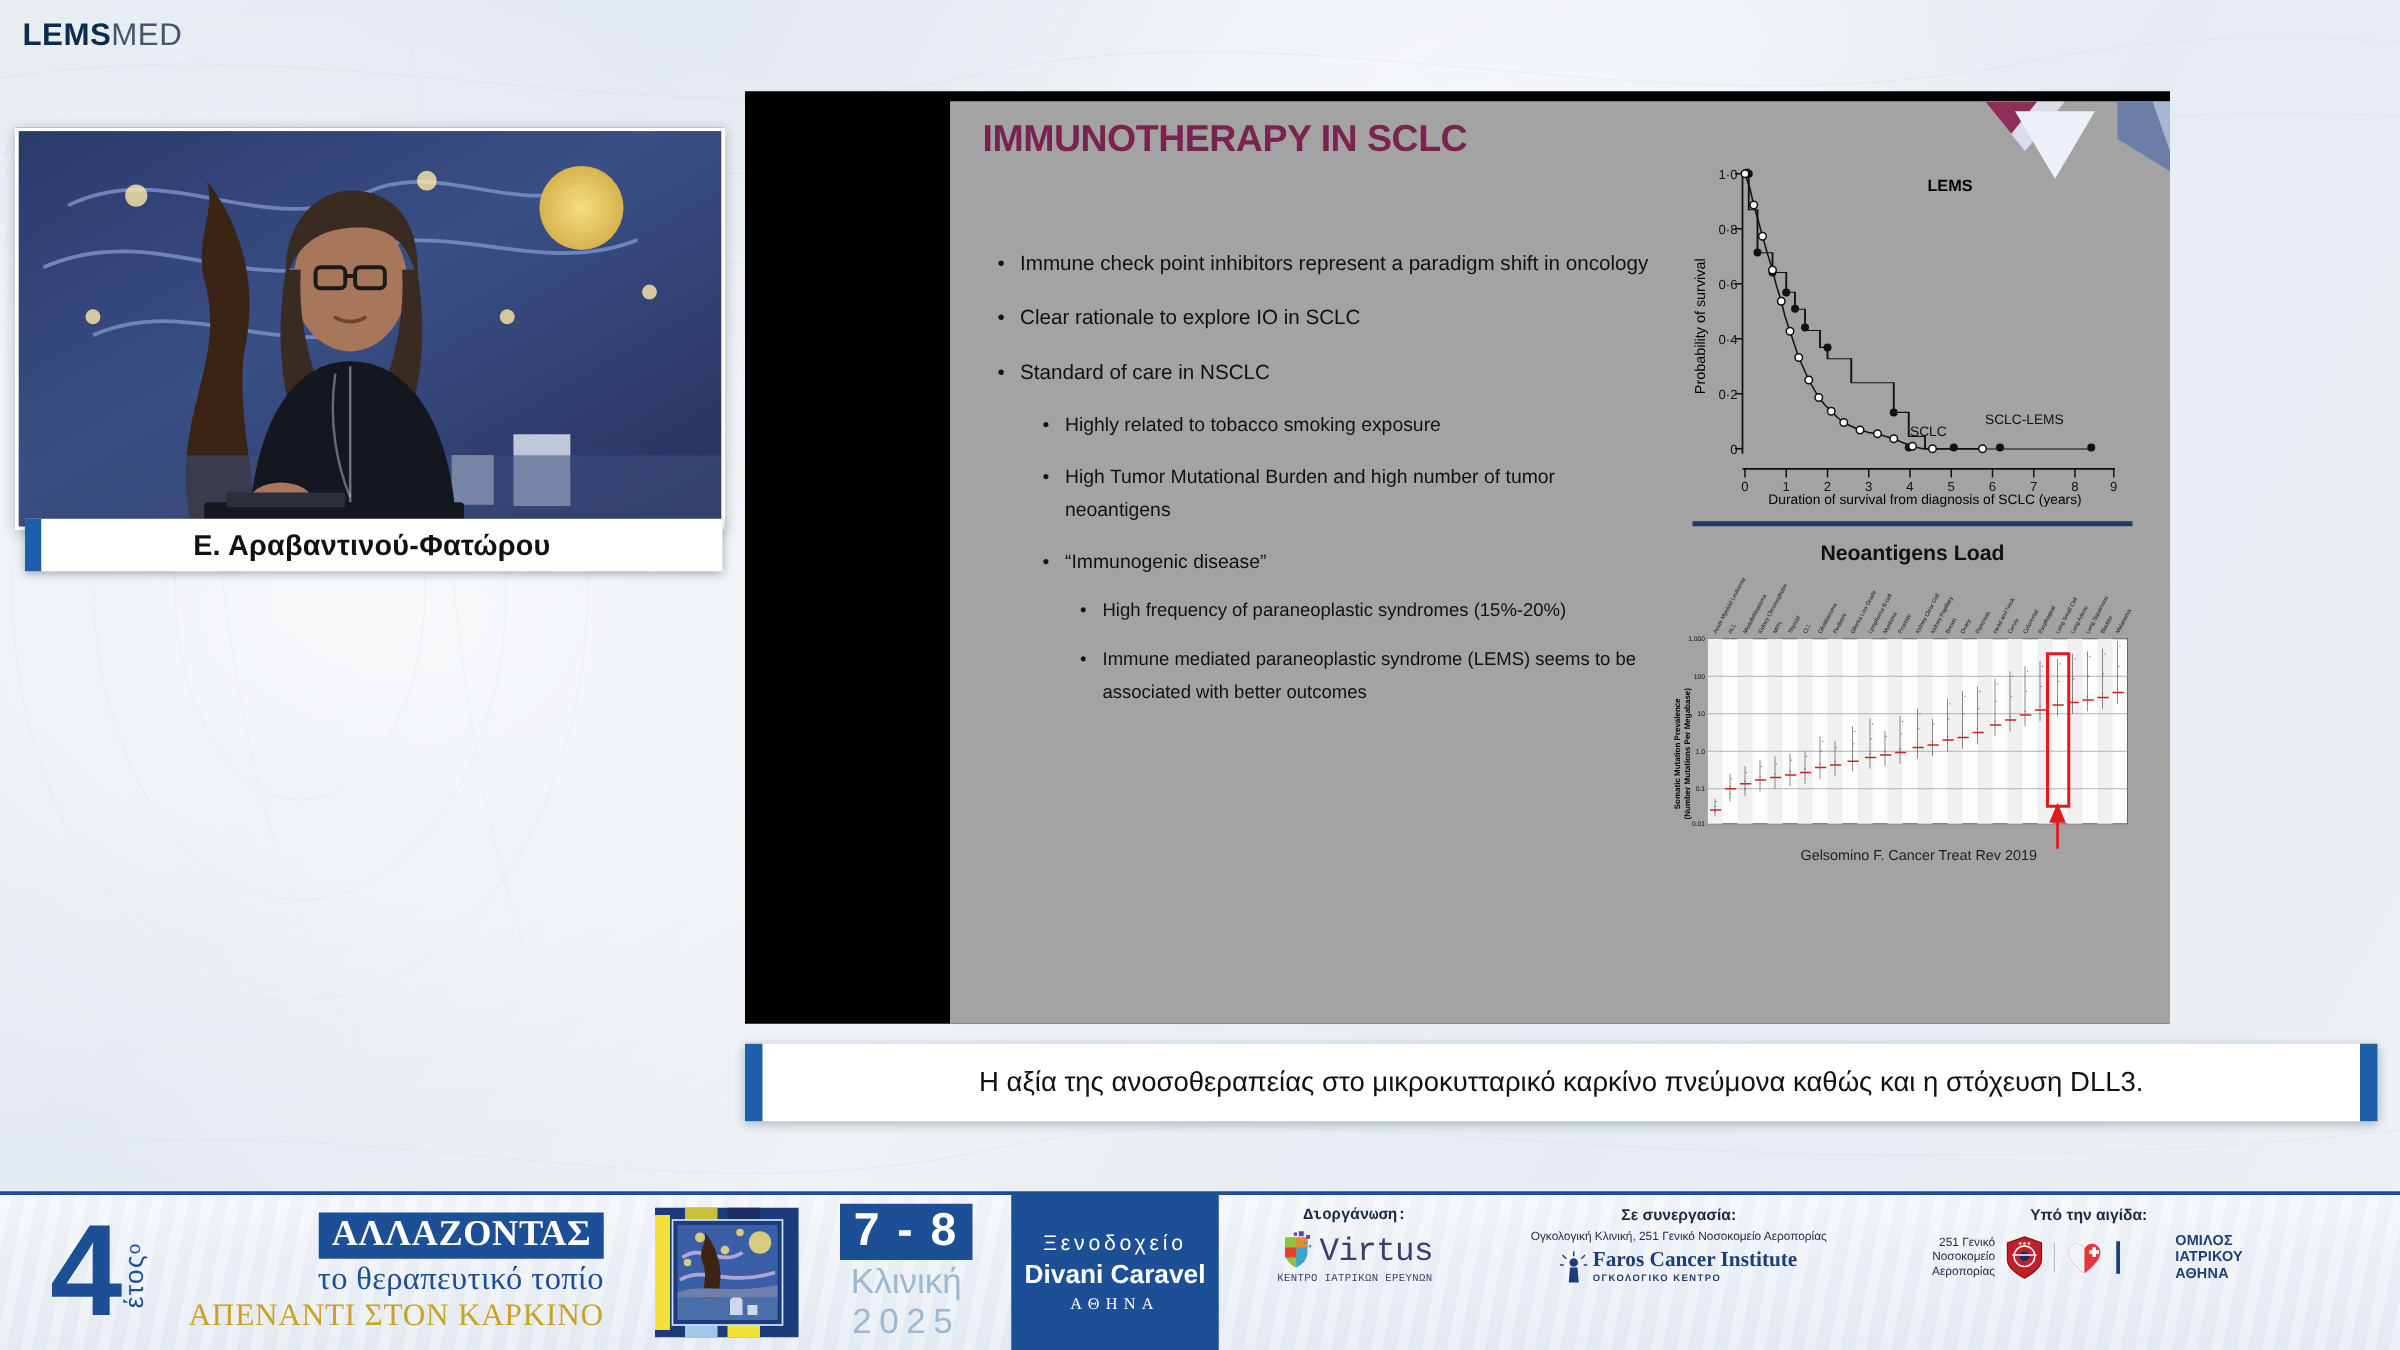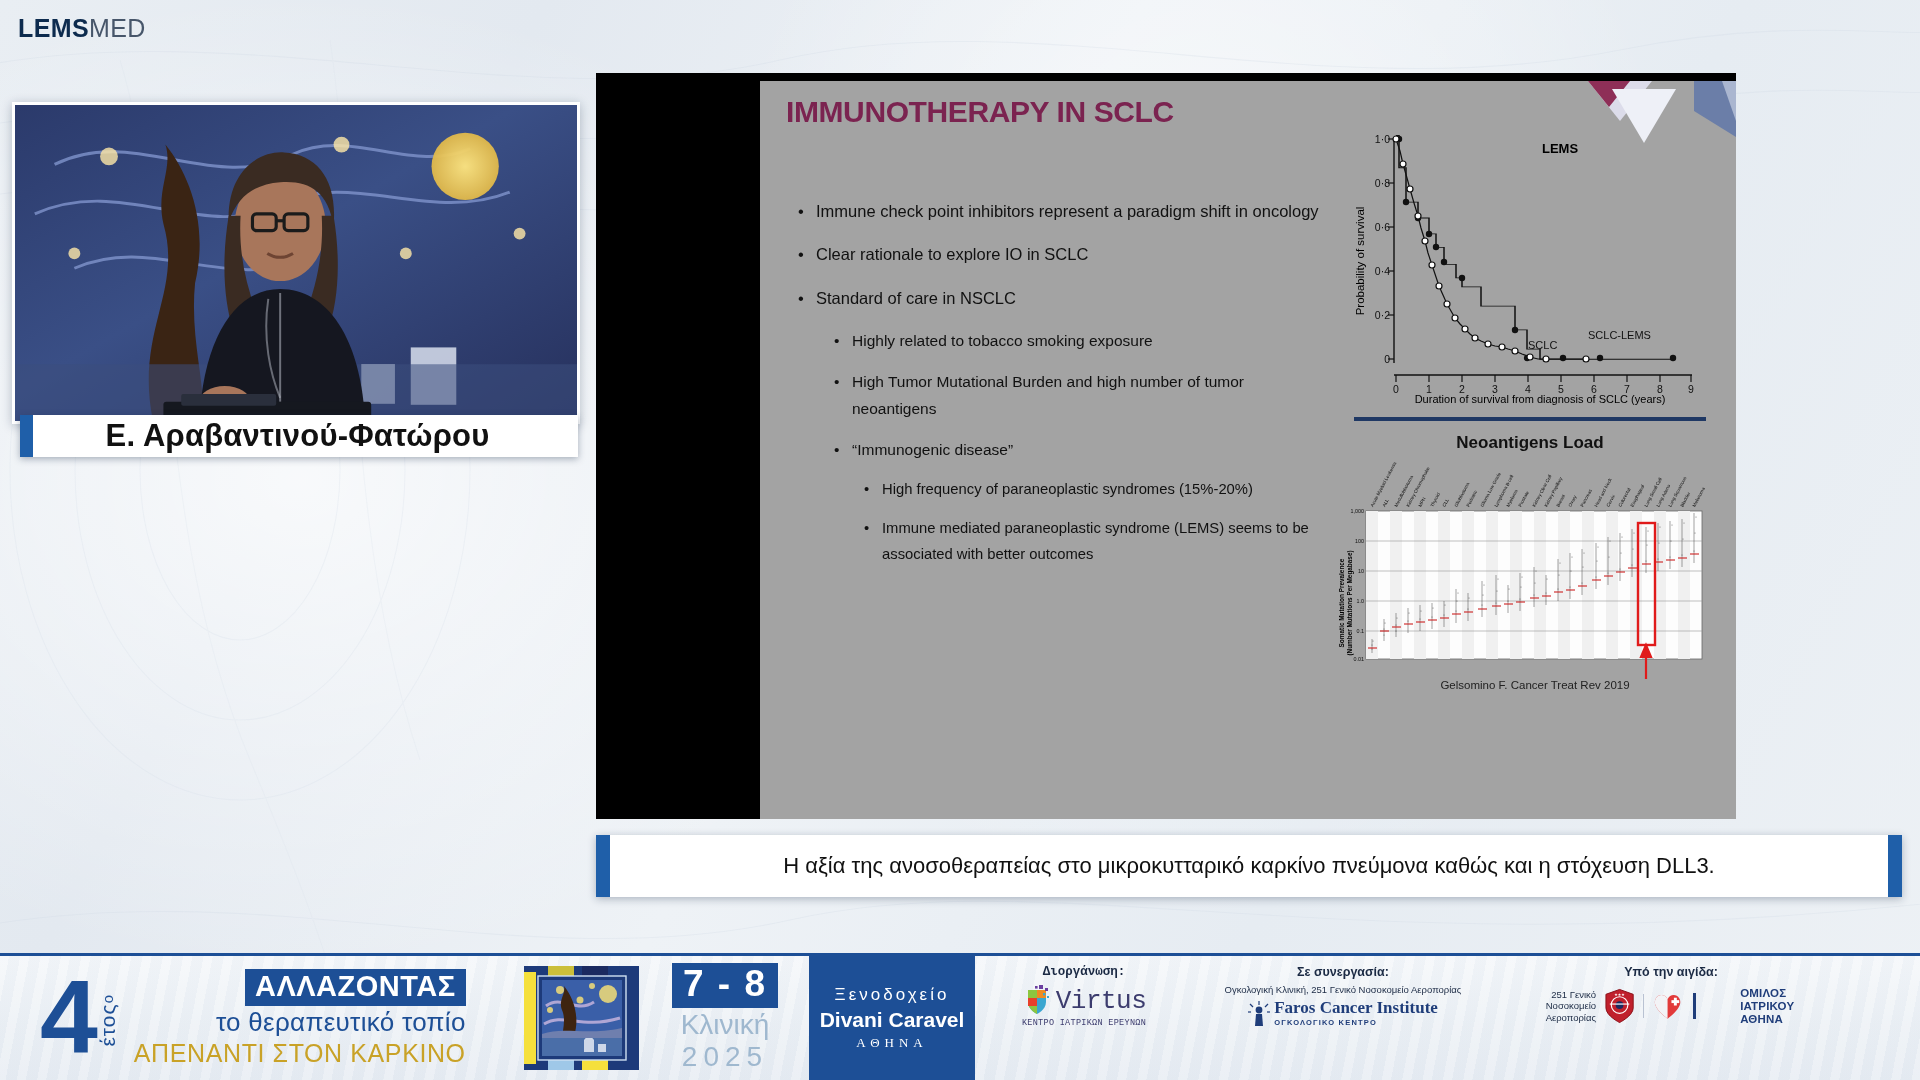--- a/index.html
+++ b/index.html
@@ -21,21 +21,21 @@
   .brand .b1 { font-weight:bold; color:#0d2b4e; }
   .brand .b2 { font-weight:300; color:#47566a; }
 
   
   .video-wrap { position:absolute; left:12px; top:102px; width:568px; height:322px; z-index:5;
                 border:3px solid #ffffff; box-shadow:0 2px 10px rgba(20,40,70,.28); overflow:hidden; background:#2a2438; }
   .video-canvas { position:absolute; inset:0; }
   .name-bar { position:absolute; left:20px; top:415px; width:558px; height:42px; z-index:6;
               background:#ffffff; box-shadow:0 2px 7px rgba(20,40,70,.35); display:flex; align-items:center; }
   .name-bar .accent { width:13px; height:100%; background:#1f5fa9; flex:0 0 13px; }
-  .name-bar .nm { flex:1; text-align:center; font-size:31px; font-weight:bold; color:#111; letter-spacing:.2px; padding-right:16px; }
+  .name-bar .nm { flex:1; text-align:center; font-size:23px; font-weight:bold; color:#111; letter-spacing:.2px; padding-right:16px; }
 
   
   .slide-frame { position:absolute; left:596px; top:73px; width:1140px; height:746px; background:#000; z-index:5; }
   .slide { position:absolute; left:164px; top:8px; width:976px; height:738px; background:#a3a3a3; overflow:hidden; }
 
   .deco { position:absolute; right:0; top:0; width:190px; height:62px; overflow:hidden; }
 
   .slide-title { position:absolute; left:26px; top:14px; font-size:30px; font-weight:bold; color:#7b2350;
                  font-family:"Liberation Sans", sans-serif; letter-spacing:-0.4px; }
 
@@ -66,21 +66,21 @@
   .footer { position:absolute; left:0; bottom:0; width:1920px; height:127px; z-index:6;
             background:linear-gradient(180deg,#f3f6f9 0%, #eaeff4 55%, #e4eaf1 100%);
             border-top:3px solid #1d4f96; display:flex; align-items:center; }
   .footer::before { content:""; position:absolute; inset:0;
      background:repeating-linear-gradient(101deg, rgba(255,255,255,.55) 0 9px, rgba(224,231,240,.35) 9px 20px); opacity:.5; }
 
   .f-logo { position:relative; width:520px; height:100%; display:flex; align-items:center; padding-left:40px; }
   .big4 { font-size:104px; font-weight:bold; color:#1d4f96; line-height:.82; letter-spacing:-4px; }
   .etos { writing-mode:vertical-rl; transform:rotate(180deg); font-size:21px; color:#1d4f96; letter-spacing:1px; margin-left:2px; padding-bottom:4px; }
   .etos .sup { font-size:15px; }
-  .f-title { margin-left:14px; }
+  .f-title { margin-left:31px;font-family:Liberation Serif, serif; }
   .f-t1 { background:#1d4f96; color:#fff; font-size:29px; font-weight:bold; letter-spacing:.5px; padding:1px 10px 3px; display:inline-block; }
   .f-t2 { color:#1d4f96; font-size:26px; text-align:right; margin-top:1px; letter-spacing:.3px;}
   .f-t3 { color:#c9a227; font-size:25px; letter-spacing:.6px; margin-top:1px; }
 
   .f-art { position:relative; width:115px; height:104px; margin-left:4px; flex:0 0 115px; }
   .f-date { position:relative; width:136px; text-align:center; margin-left:18px; }
   .d-days { display:inline-block; background:#1d4f96; color:#fff; font-size:37px; font-weight:bold; padding:0 11px 3px; letter-spacing:2px; }
   .d-month { color:#9fb8cf; font-size:28px; margin-top:1px; }
   .d-year { color:#9fb8cf; font-size:28px; letter-spacing:6px; }
 

